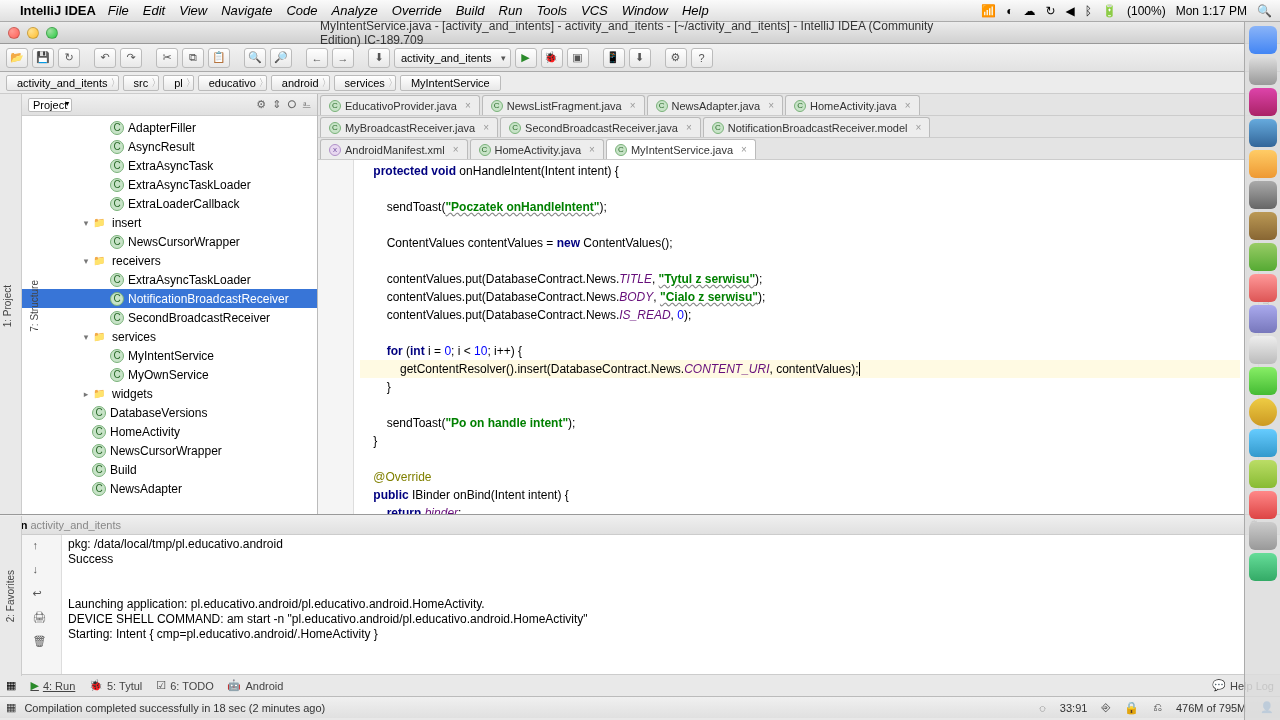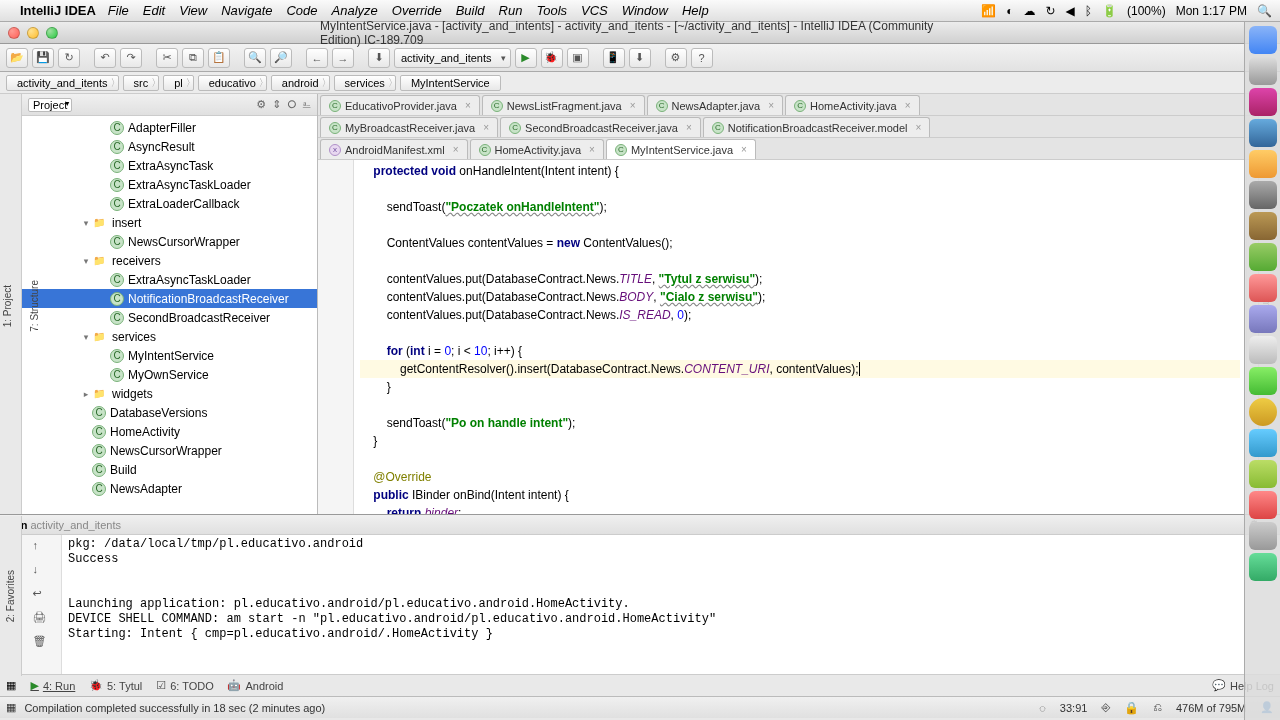--- a/index.html
+++ b/index.html
@@ -89,21 +89,21 @@
 
 
 .run-panel { height: 160px; border-top: 1px solid #999; display: flex; flex-direction: column; background: #fff; }
 .run-header { height: 20px; background: linear-gradient(#f0f0f0,#e0e0e0); border-bottom: 1px solid #ccc; display: flex; align-items: center; font-size: 11px; padding: 0 6px; }
 .run-header .icons { margin-left: auto; display: flex; gap: 6px; color: #666; }
 .run-body { flex: 1; display: flex; }
 .run-left { width: 22px; background: #e9e9e9; border-right: 1px solid #ccc; display: flex; flex-direction: column; align-items: center; padding-top: 4px; gap: 4px; }
 .run-left .rbtn { width: 16px; height: 16px; font-size: 10px; color: #555; display: flex; align-items: center; justify-content: center; }
 .run-left2 { width: 40px; background: #f5f5f5; border-right: 1px solid #ddd; display: flex; flex-direction: column; align-items: center; padding-top: 4px; gap: 6px; }
 .run-left2 .rbtn { width: 18px; height: 18px; font-size: 11px; color: #555; }
-.run-console { flex: 1; font-family: Liberation Mono, monospace; font-size: 12px; padding: 2px 6px; line-height: 15px; white-space: pre; overflow: hidden; }
+.run-console { flex: 1; font-family: Liberation Sans, sans-serif; font-size: 12px; padding: 2px 6px; line-height: 15px; white-space: pre; overflow: hidden; }
 
 
 .bottom-tools { height: 22px; background: #e9e9e9; border-top: 1px solid #ccc; display: flex; align-items: center; font-size: 11px; padding: 0 6px; gap: 14px; }
 .bottom-tools .tool { display: flex; align-items: center; gap: 4px; color: #444; }
 .bottom-tools .tool.active { text-decoration: underline; }
 .bottom-tools .right { margin-left: auto; }
 
 
 .statusbar { height: 22px; background: linear-gradient(#f0f0f0,#e0e0e0); border-top: 1px solid #bbb; display: flex; align-items: center; font-size: 11px; padding: 0 6px; color: #333; }
 .statusbar .right { margin-left: auto; display: flex; gap: 14px; align-items: center; }

